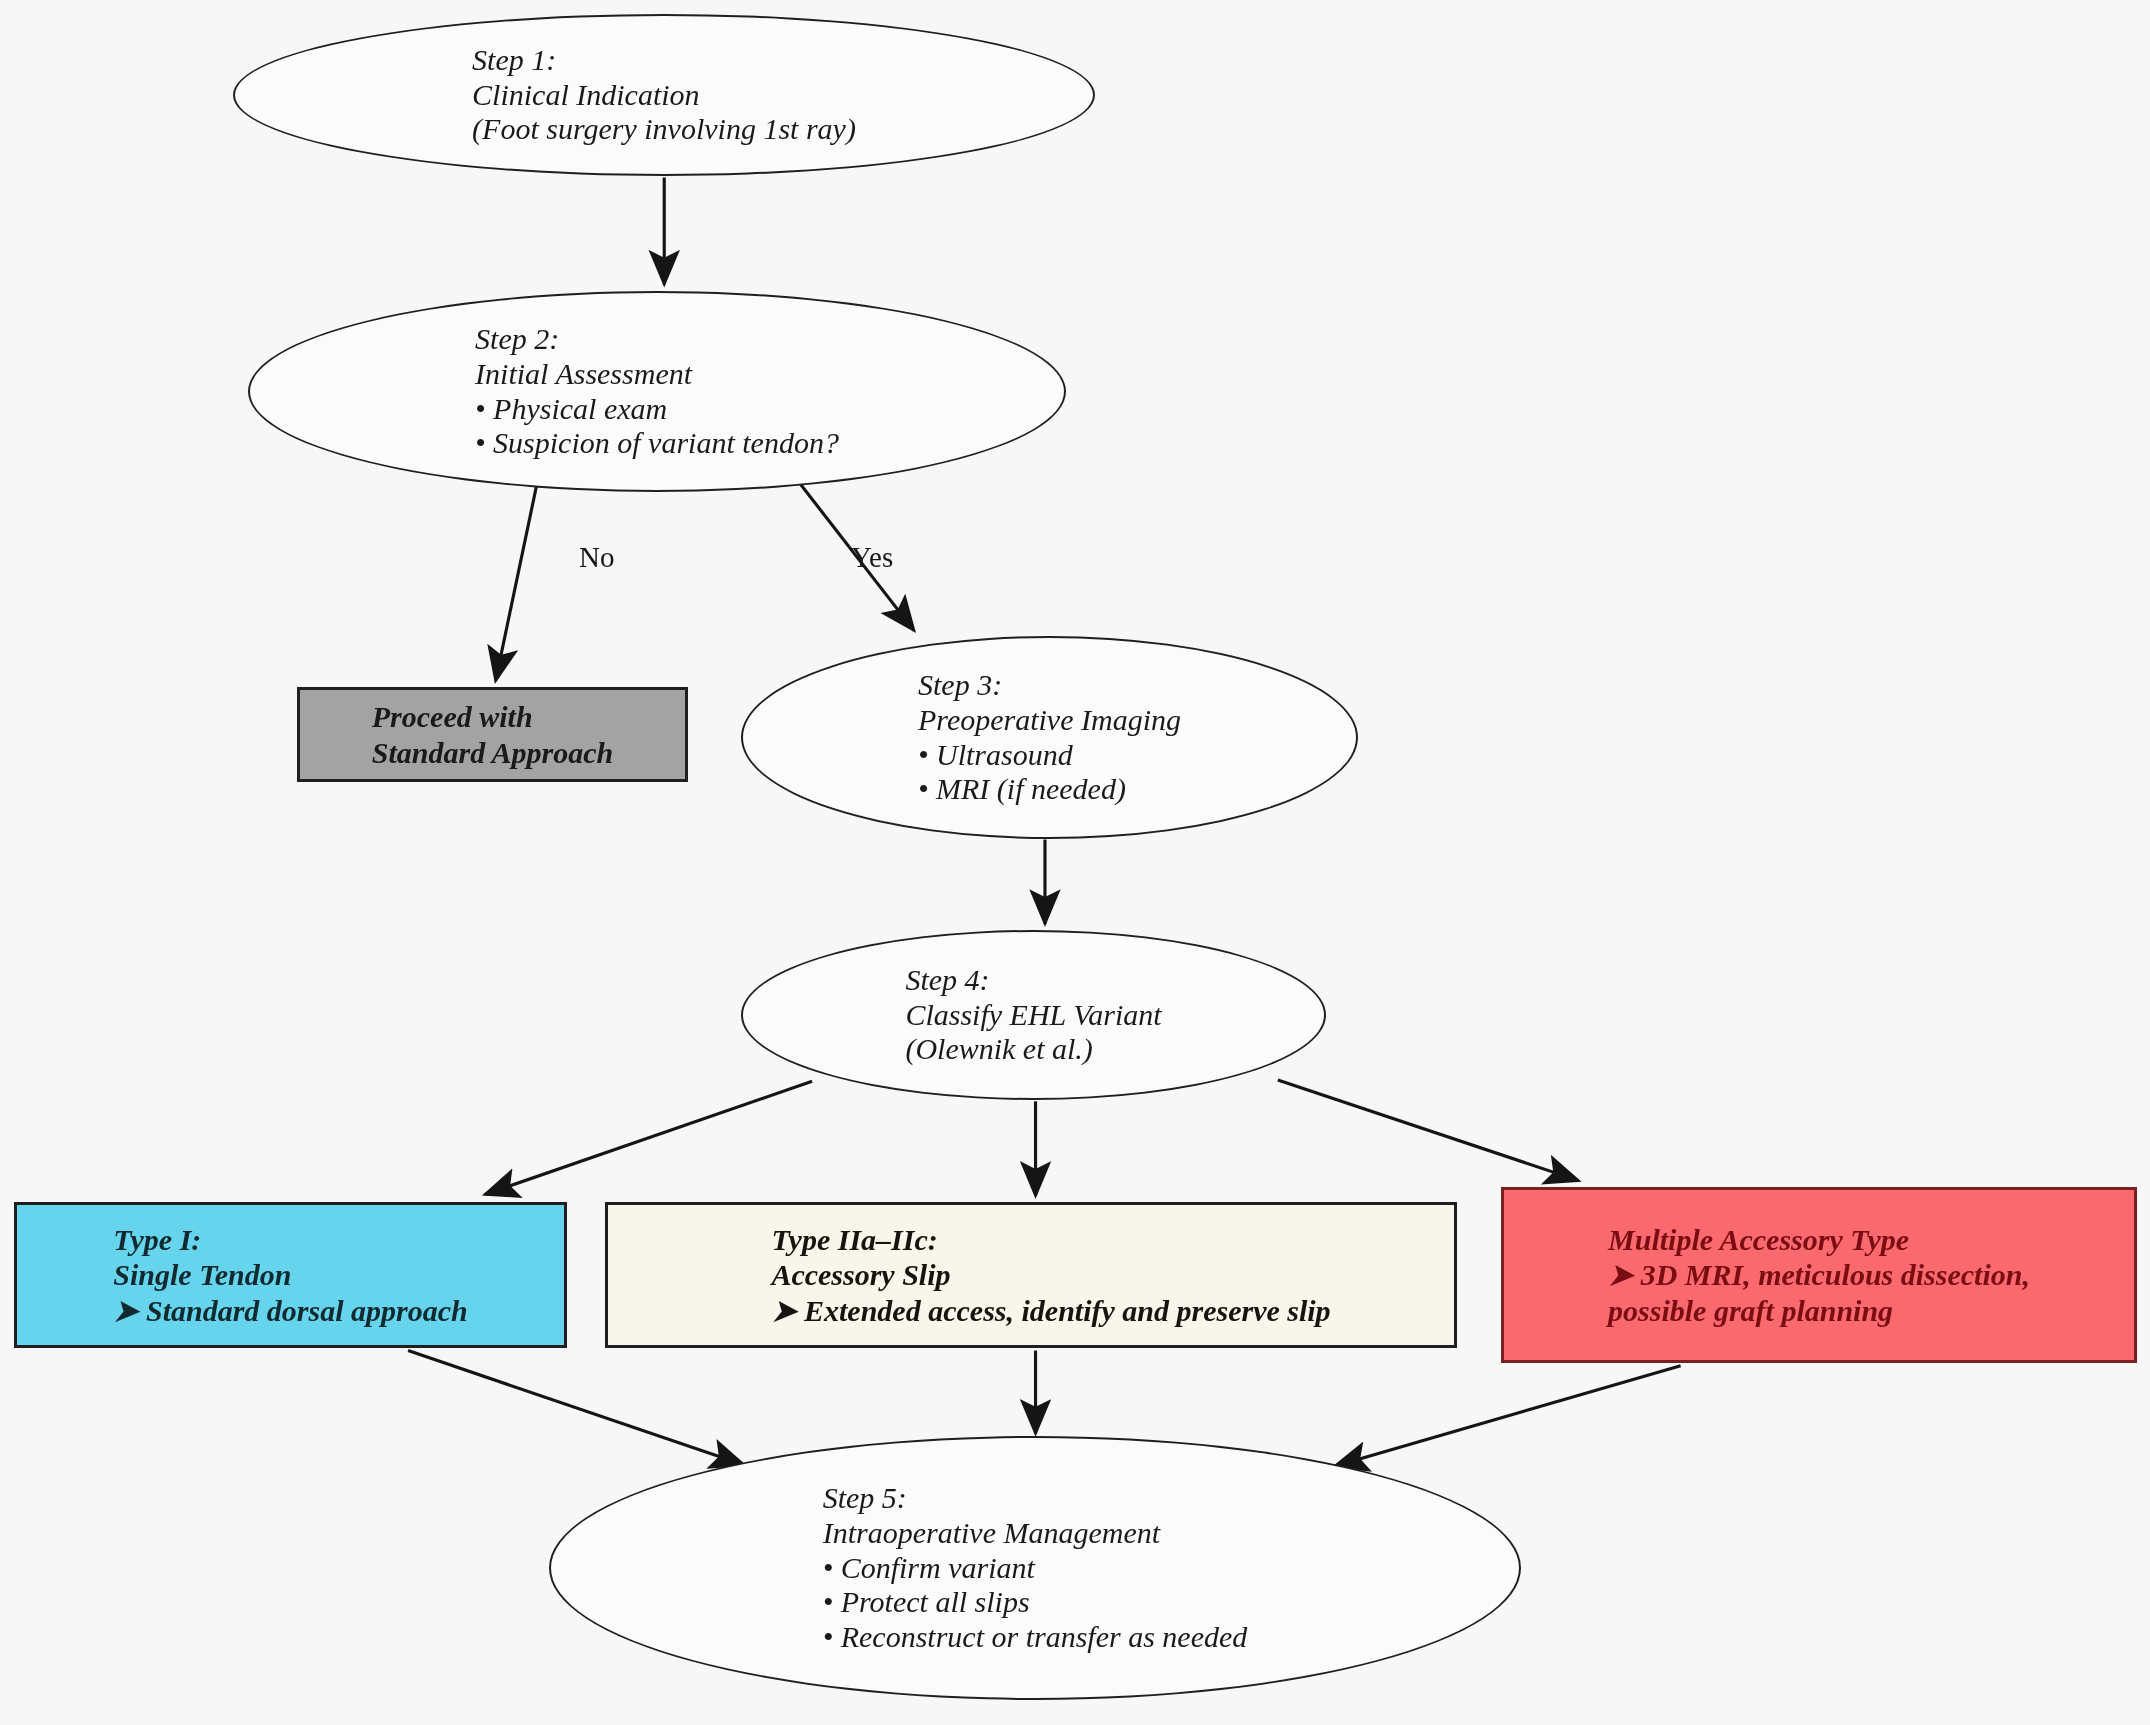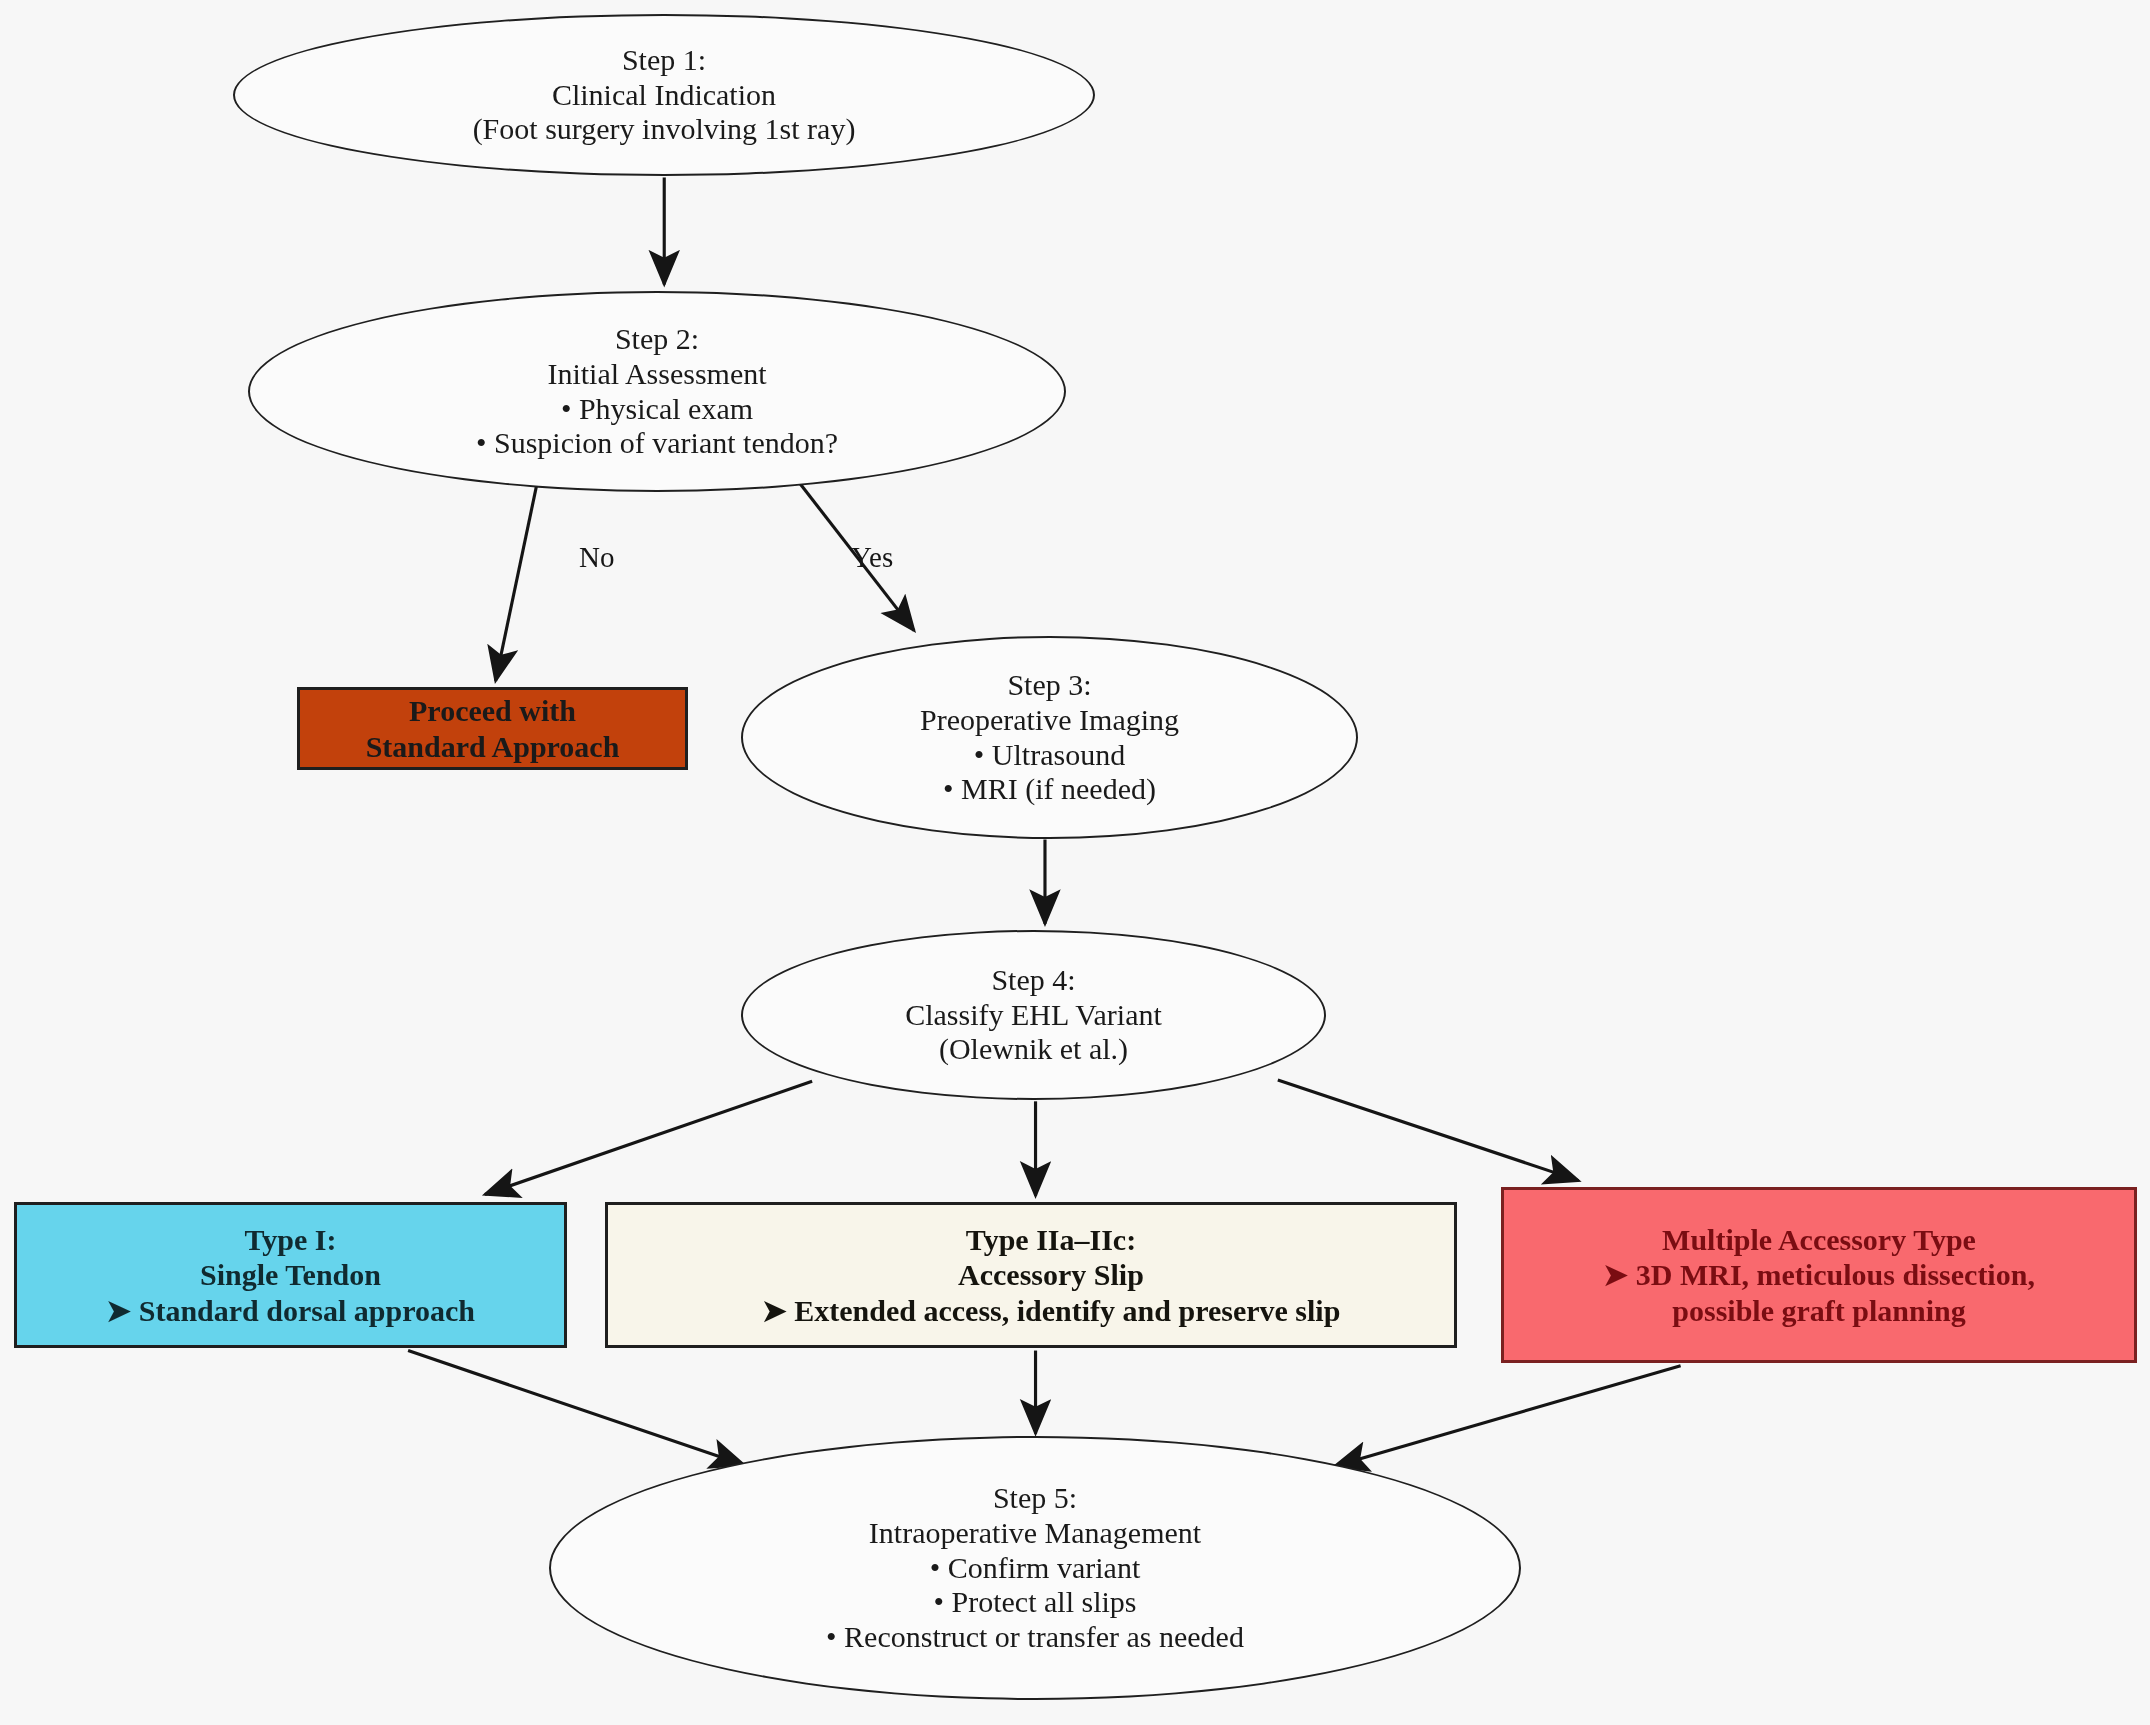--- a/index.html
+++ b/index.html
@@ -26,22 +26,23 @@
     width: 2151px;
     height: 1725px;
     pointer-events: none;
   }
   .node {
     position: absolute;
     box-sizing: border-box;
     display: flex;
     align-items: center;
     justify-content: center;
-    text-align: center;
+    text-align: left;
     color: #1a1a1a;
+    font-style: italic;
   }
   .ellipse {
     border: 2.5px solid #1f1f1f;
     border-radius: 50%;
     background: #fbfbfb;
   }
   .ellipse .txt {
     line-height: 1.16;
     font-size: 30px;
     padding: 0 25px;
@@ -59,22 +60,22 @@
     position: absolute;
     font-size: 29px;
     color: #161616;
     background: transparent;
     white-space: nowrap;
     text-align: right;
   }
   
   #n-step1 { left: 233px;  top: 14px;   width: 862px; height: 162px; }
   #n-step2 { left: 248px;  top: 291px;  width: 818px; height: 201px; }
-  #n-proceed { left: 297px; top: 687px; width: 391px;  height: 83px;
-               background: #c2410c; }
+  #n-proceed { left: 297px; top: 687px; width: 391px;  height: 95px;
+               background: #a3a3a3; }
   #n-step3 { left: 741px; top: 636px; width: 617px;  height: 203px; }
   #n-step4 { left: 741px; top: 930px; width: 585px;  height: 170px; }
   #n-type1 { left: 14px;   top: 1202px; width: 553px;  height: 146px;
              background: #66d4ec; color: #102a30; }
   #n-type2 { left: 605px;  top: 1202px; width: 852px; height: 146px;
              background: #f8f5ea; color: #15140e; padding-left: 40px; }
   #n-type3 { left: 1501px; top: 1187px; width: 636px; height: 176px;
              background: #f9696e; color: #7a0d12; border-color: #7a2020; }
   #n-step5 { left: 549px;  top: 1436px; width: 972px; height: 264px; }
 

